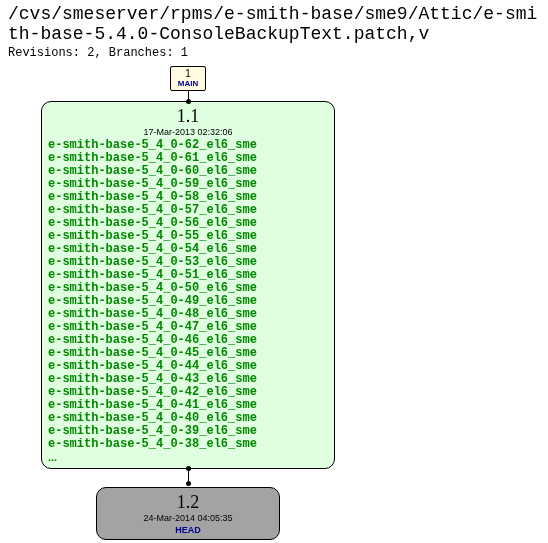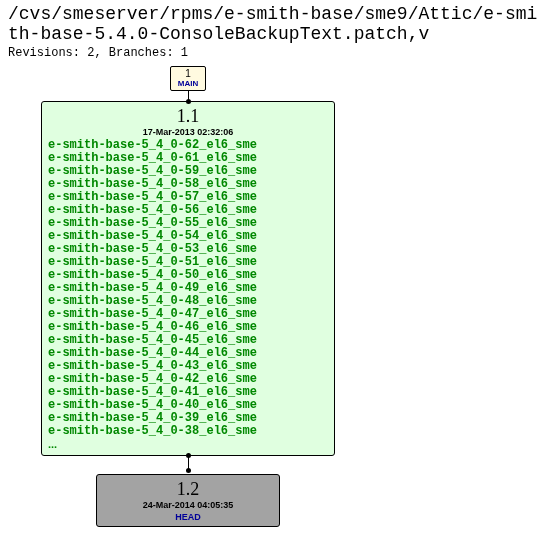--- a/index.html
+++ b/index.html
@@ -70,21 +70,21 @@
     position: absolute;
     left: -2px;
     top: -3px;
     width: 5px;
     height: 5px;
     background: #000;
     border-radius: 50%;
   }
   .rev-box {
     border: 1px solid #000;
-    border-radius: 3px;
+    border-radius: 10px;
     padding: 4px 6px 4px 6px;
     text-align: center;
   }
   .rev-box.green {
     background: #e0ffe0;
     width: 280px;
     margin: 0 auto;
   }
   .rev-box.grey {
     background: #a3a3a3;
@@ -93,21 +93,20 @@
   }
   .rev-title {
     font-family: "Times New Roman", serif;
     font-size: 18px;
     font-weight: normal;
     margin-bottom: 0px;
   }
   .rev-date {
     font-size: 9px;
     margin-bottom: 2px;
-    font-weight: bold;
   }
   .tag-list {
     font-family: "Courier New", monospace;
     font-size: 12px;
     color: #008800;
     font-weight: bold;
     line-height: 13px;
     text-align: left;
   }
   .tag-list .more {
@@ -135,20 +134,21 @@
   </div>
 
   <div class="connector dot"></div>
 
   <div class="rev-box green">
     <div class="rev-title">1.1</div>
     <div class="rev-date">17-Mar-2013 02:32:06</div>
     <div class="tag-list" id="tag-list">
         <div>e-smith-base-5_4_0-62_el6_sme</div>
         <div>e-smith-base-5_4_0-61_el6_sme</div>
+        <div>e-smith-base-5_4_0-60_el6_sme</div>
         <div>e-smith-base-5_4_0-59_el6_sme</div>
         <div>e-smith-base-5_4_0-58_el6_sme</div>
         <div>e-smith-base-5_4_0-57_el6_sme</div>
         <div>e-smith-base-5_4_0-56_el6_sme</div>
         <div>e-smith-base-5_4_0-55_el6_sme</div>
         <div>e-smith-base-5_4_0-54_el6_sme</div>
         <div>e-smith-base-5_4_0-53_el6_sme</div>
         <div>e-smith-base-5_4_0-51_el6_sme</div>
         <div>e-smith-base-5_4_0-50_el6_sme</div>
         <div>e-smith-base-5_4_0-49_el6_sme</div>

